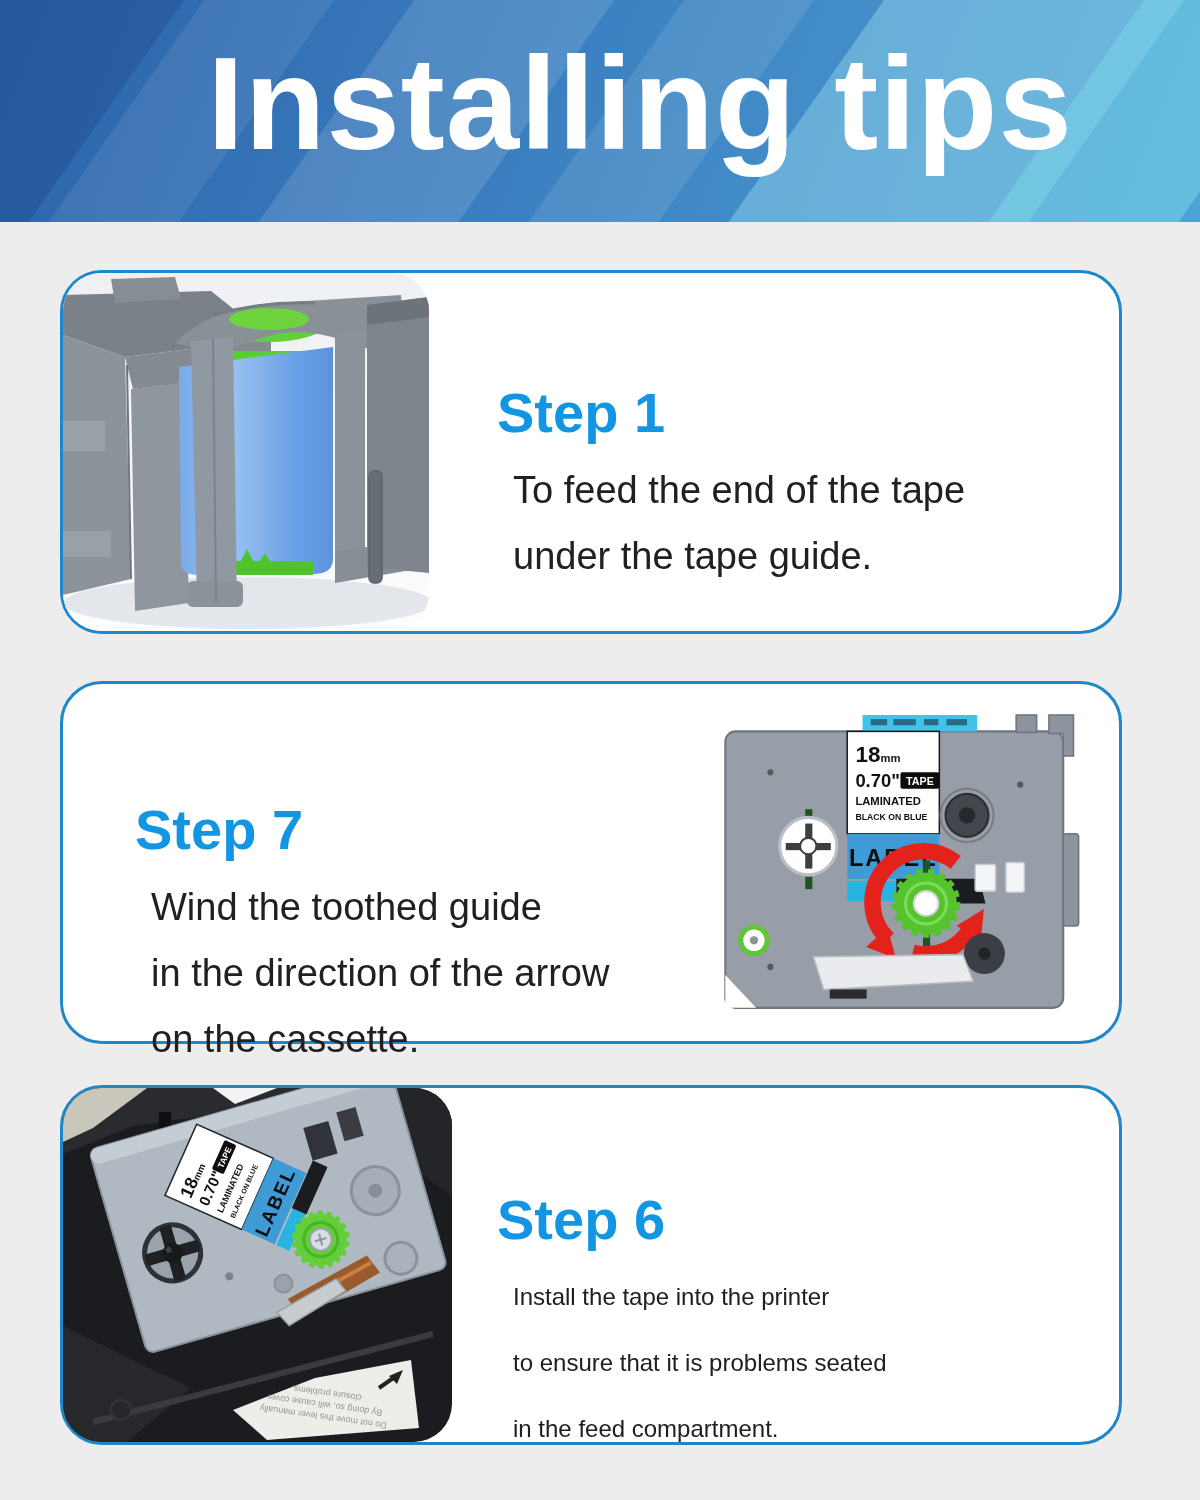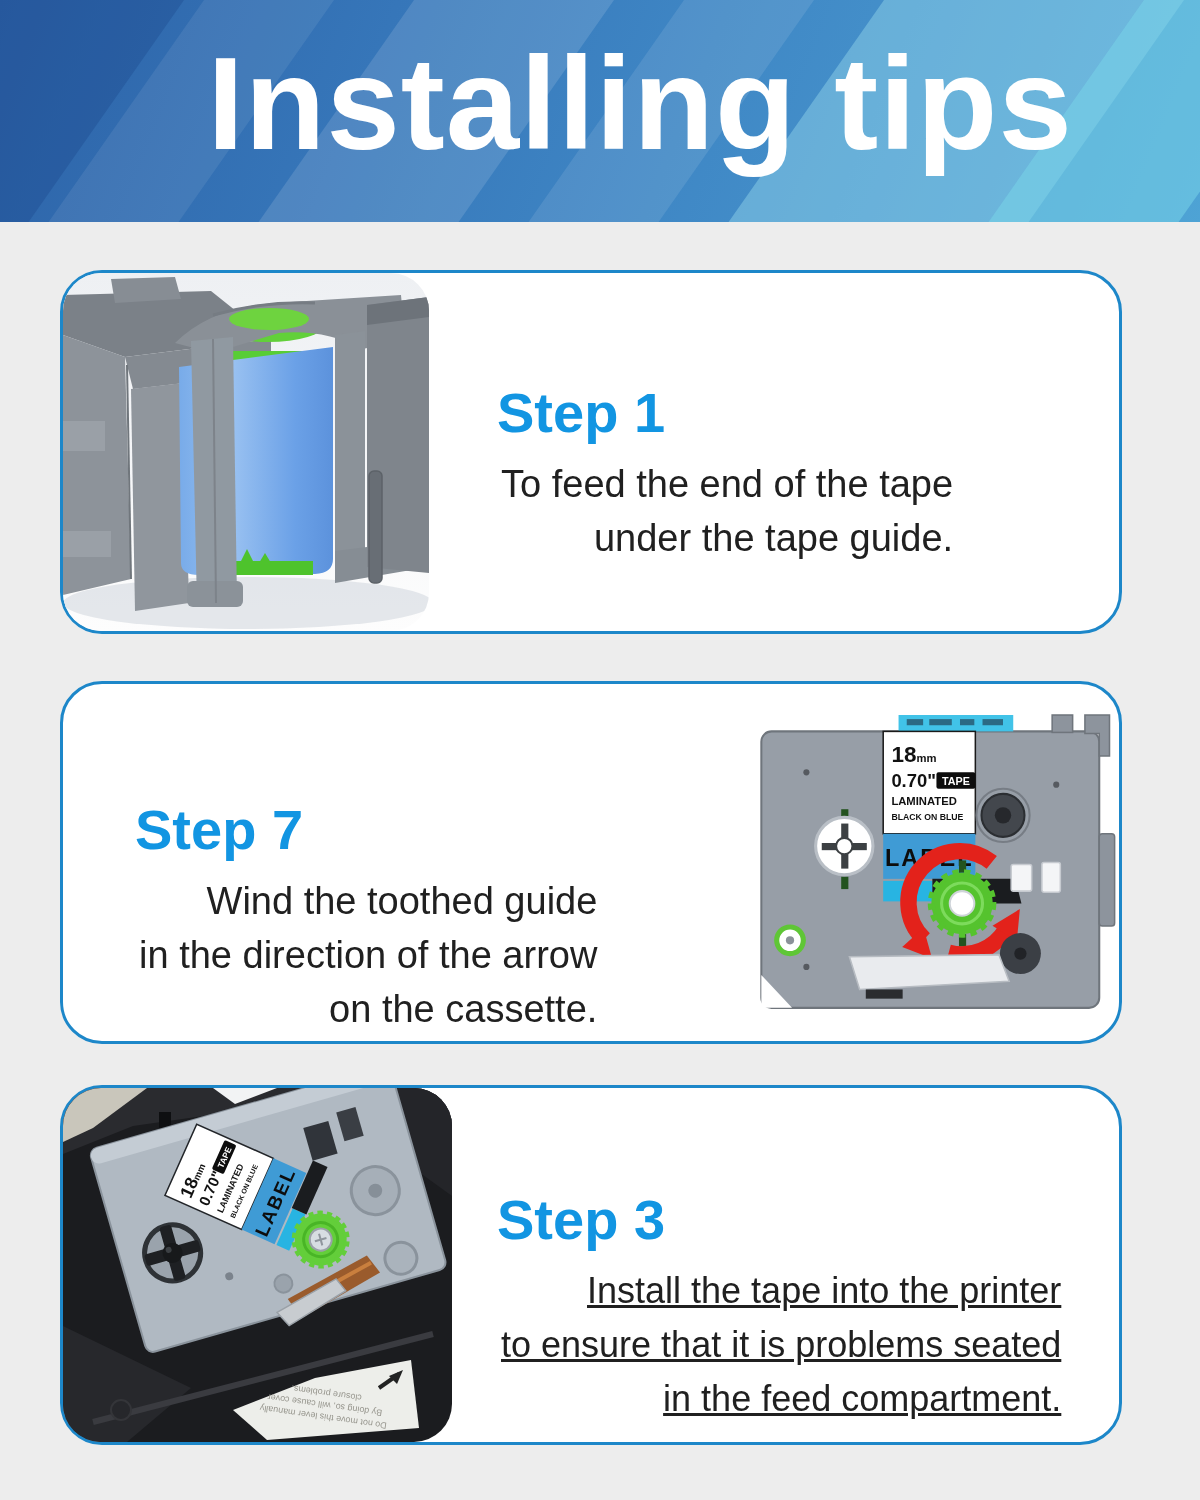--- a/index.html
+++ b/index.html
@@ -29,24 +29,24 @@
   .photo{position:absolute;left:0;top:0;border-radius:38px;overflow:hidden;}
   .photo1{width:366px;height:358px;}
   .photo3{width:389px;height:354px;}
   .photo svg{display:block;width:100%;height:100%;}
 
   .copy{position:absolute;}
   .copy1{left:434px;top:104px;}
   .copy2{left:72px;top:110px;}
   .copy3{left:434px;top:96px;}
   .copy h2{margin:0 0 10px 0;font-size:56px;line-height:72px;font-weight:700;color:#1295e2;}
-  .copy p{margin:4px;font-size:38px;line-height:50px;color:#202020;white-space:nowrap;text-align:right;}
-  .copy3 p{font-size:36px;text-decoration:underline;}
-
-  .illus2{position:absolute;left:684px;top:28px;width:384px;height:304px;}
+  .copy p{margin:16px;font-size:38px;line-height:50px;color:#202020;white-space:nowrap;}
+  .copy3 p{font-size:24px;}
+
+  .illus2{position:absolute;left:648px;top:28px;width:384px;height:304px;}
   .illus2 svg{display:block;width:100%;height:100%;}
 
   
   .lblBig{font-family:"Liberation Sans",sans-serif;font-weight:700;}
 </style>
 </head>
 <body>
 
 <div class="page">
 
@@ -284,20 +284,20 @@
           </g>
           <g transform="translate(262,316) rotate(188)" fill="#97968e" text-anchor="middle" font-size="9">
             <text x="0" y="-10">Do not move this lever manually</text>
             <text x="0" y="2">By doing so, will cause cover</text>
             <text x="0" y="14">closure problems.</text>
           </g>
         </g>
       </svg>
     </div>
     <div class="copy copy3">
-      <h2>Step 3</h2>
+      <h2>Step 6</h2>
       <p>Install the tape into the printer</p>
       <p>to ensure that it is problems seated</p>
       <p>in the feed compartment.</p>
     </div>
   </section>
 
 </div>
 
 </body></html>

